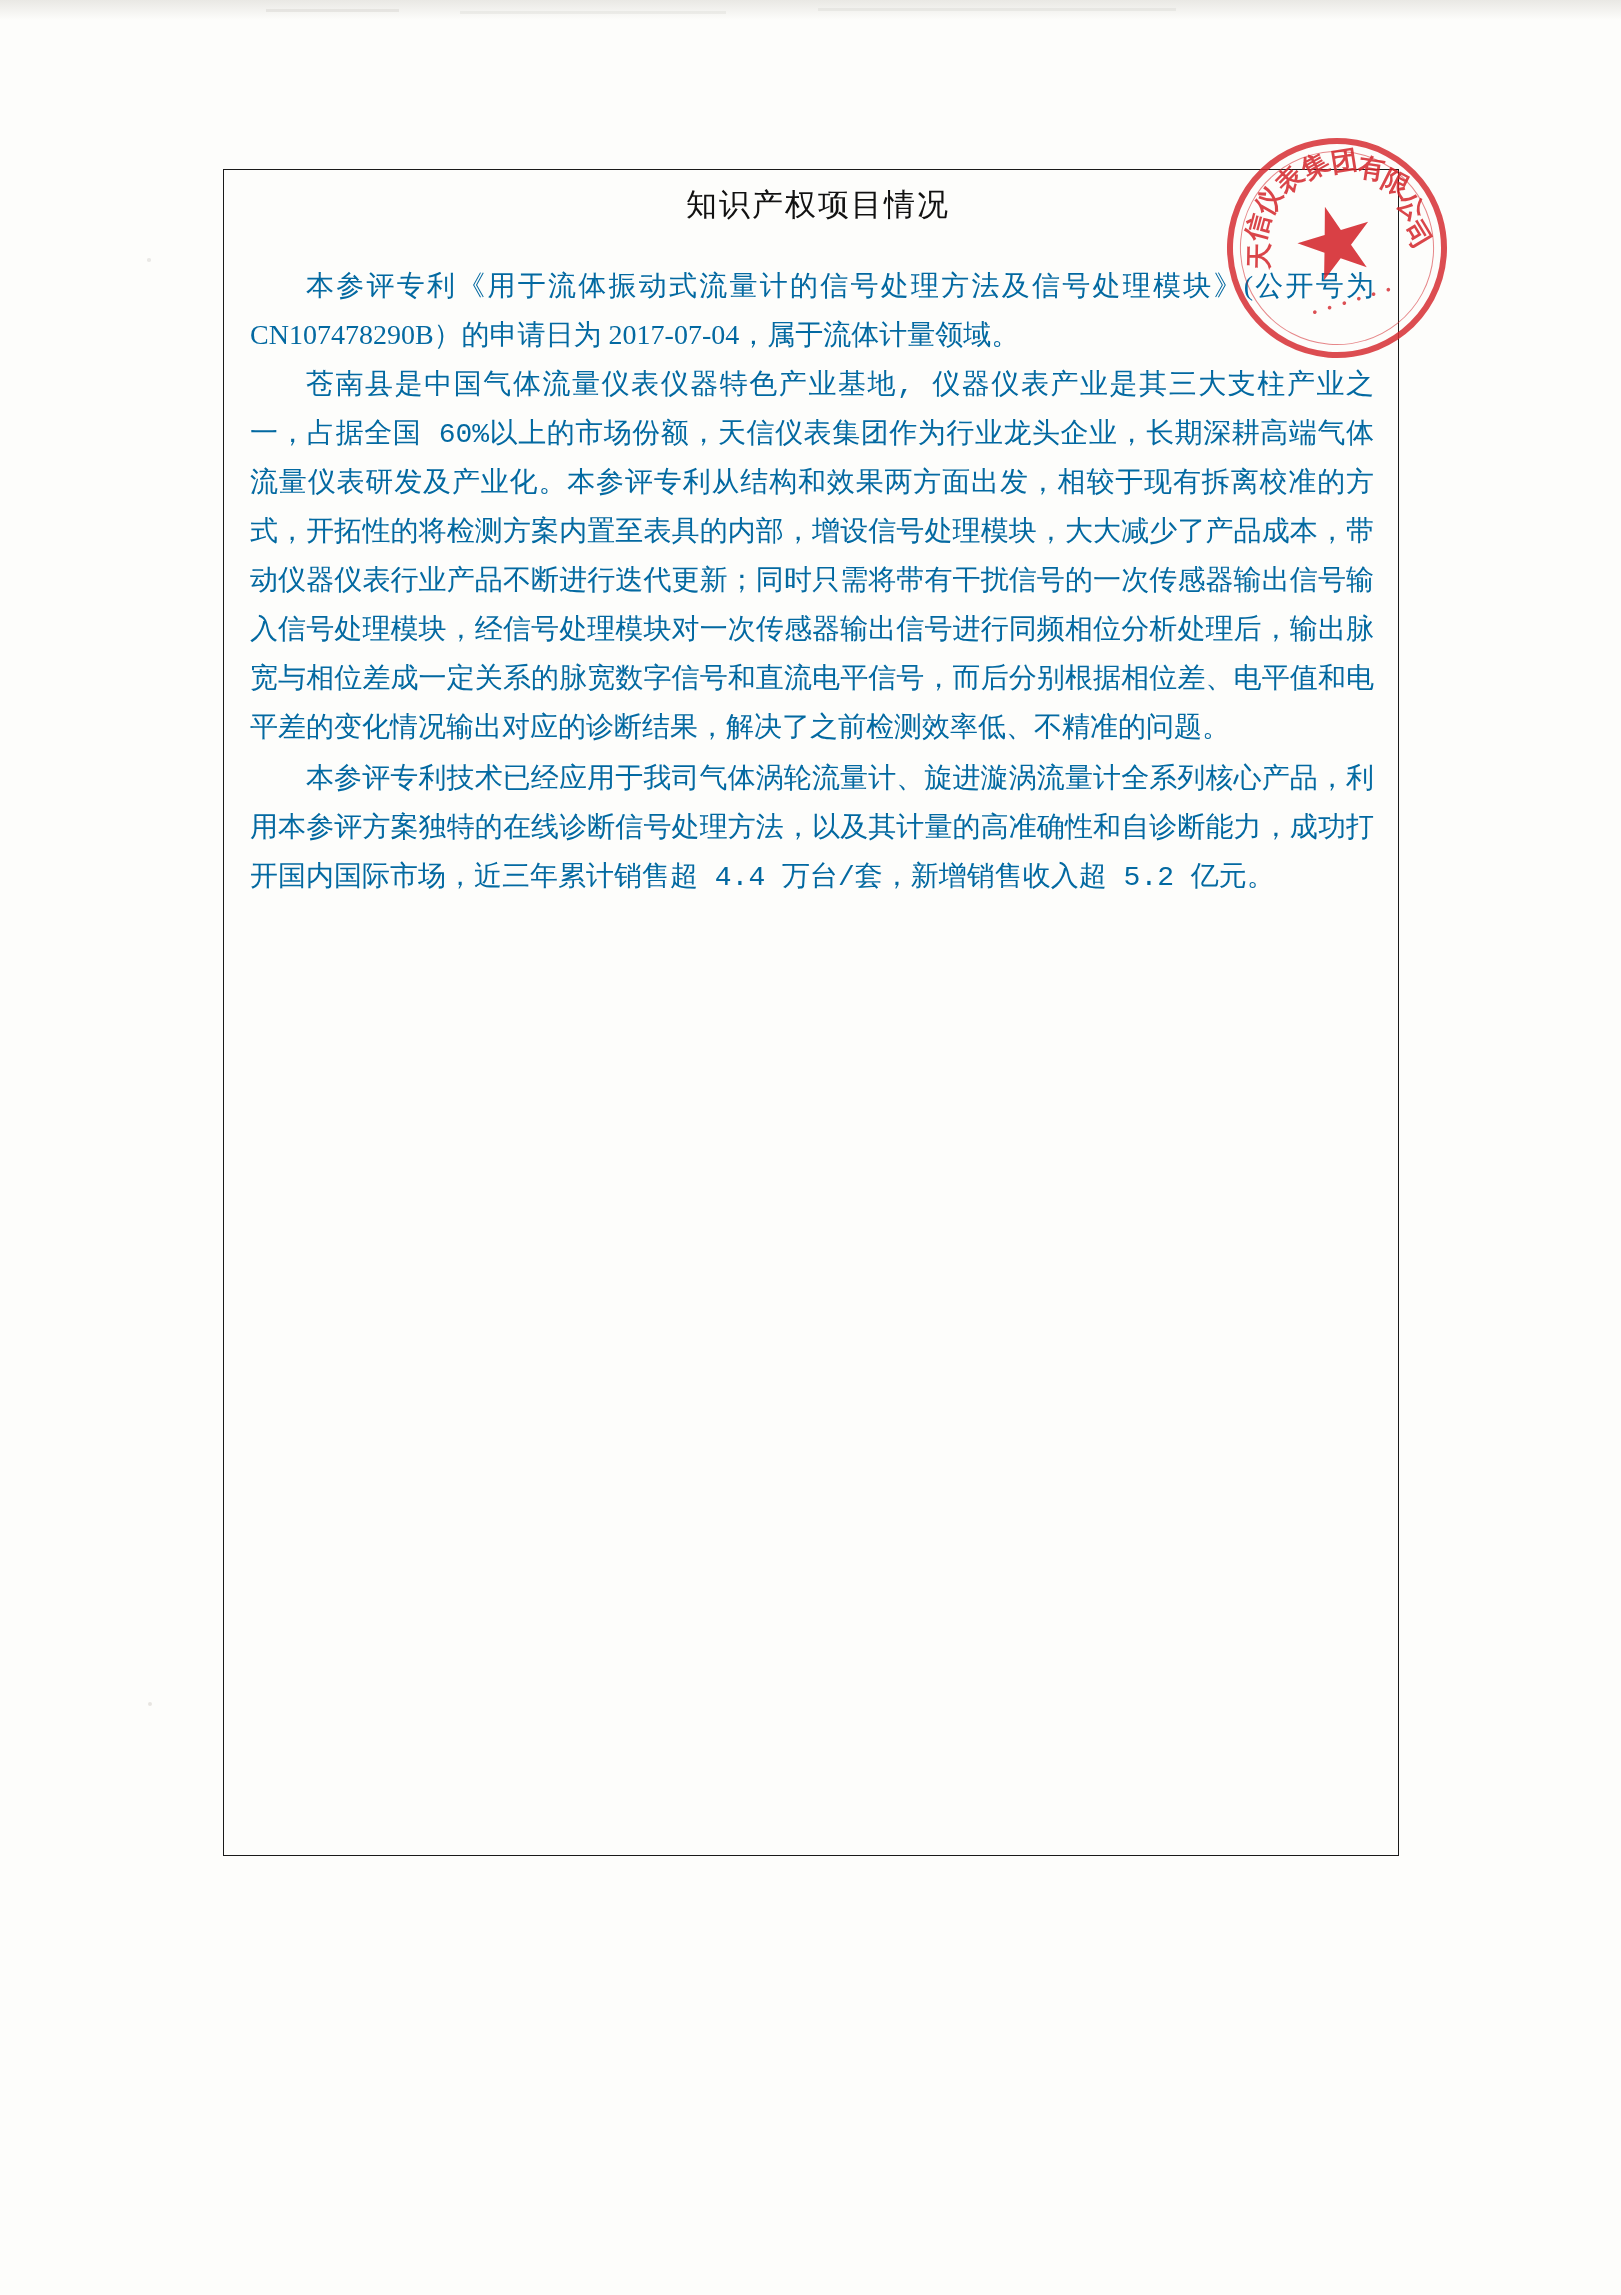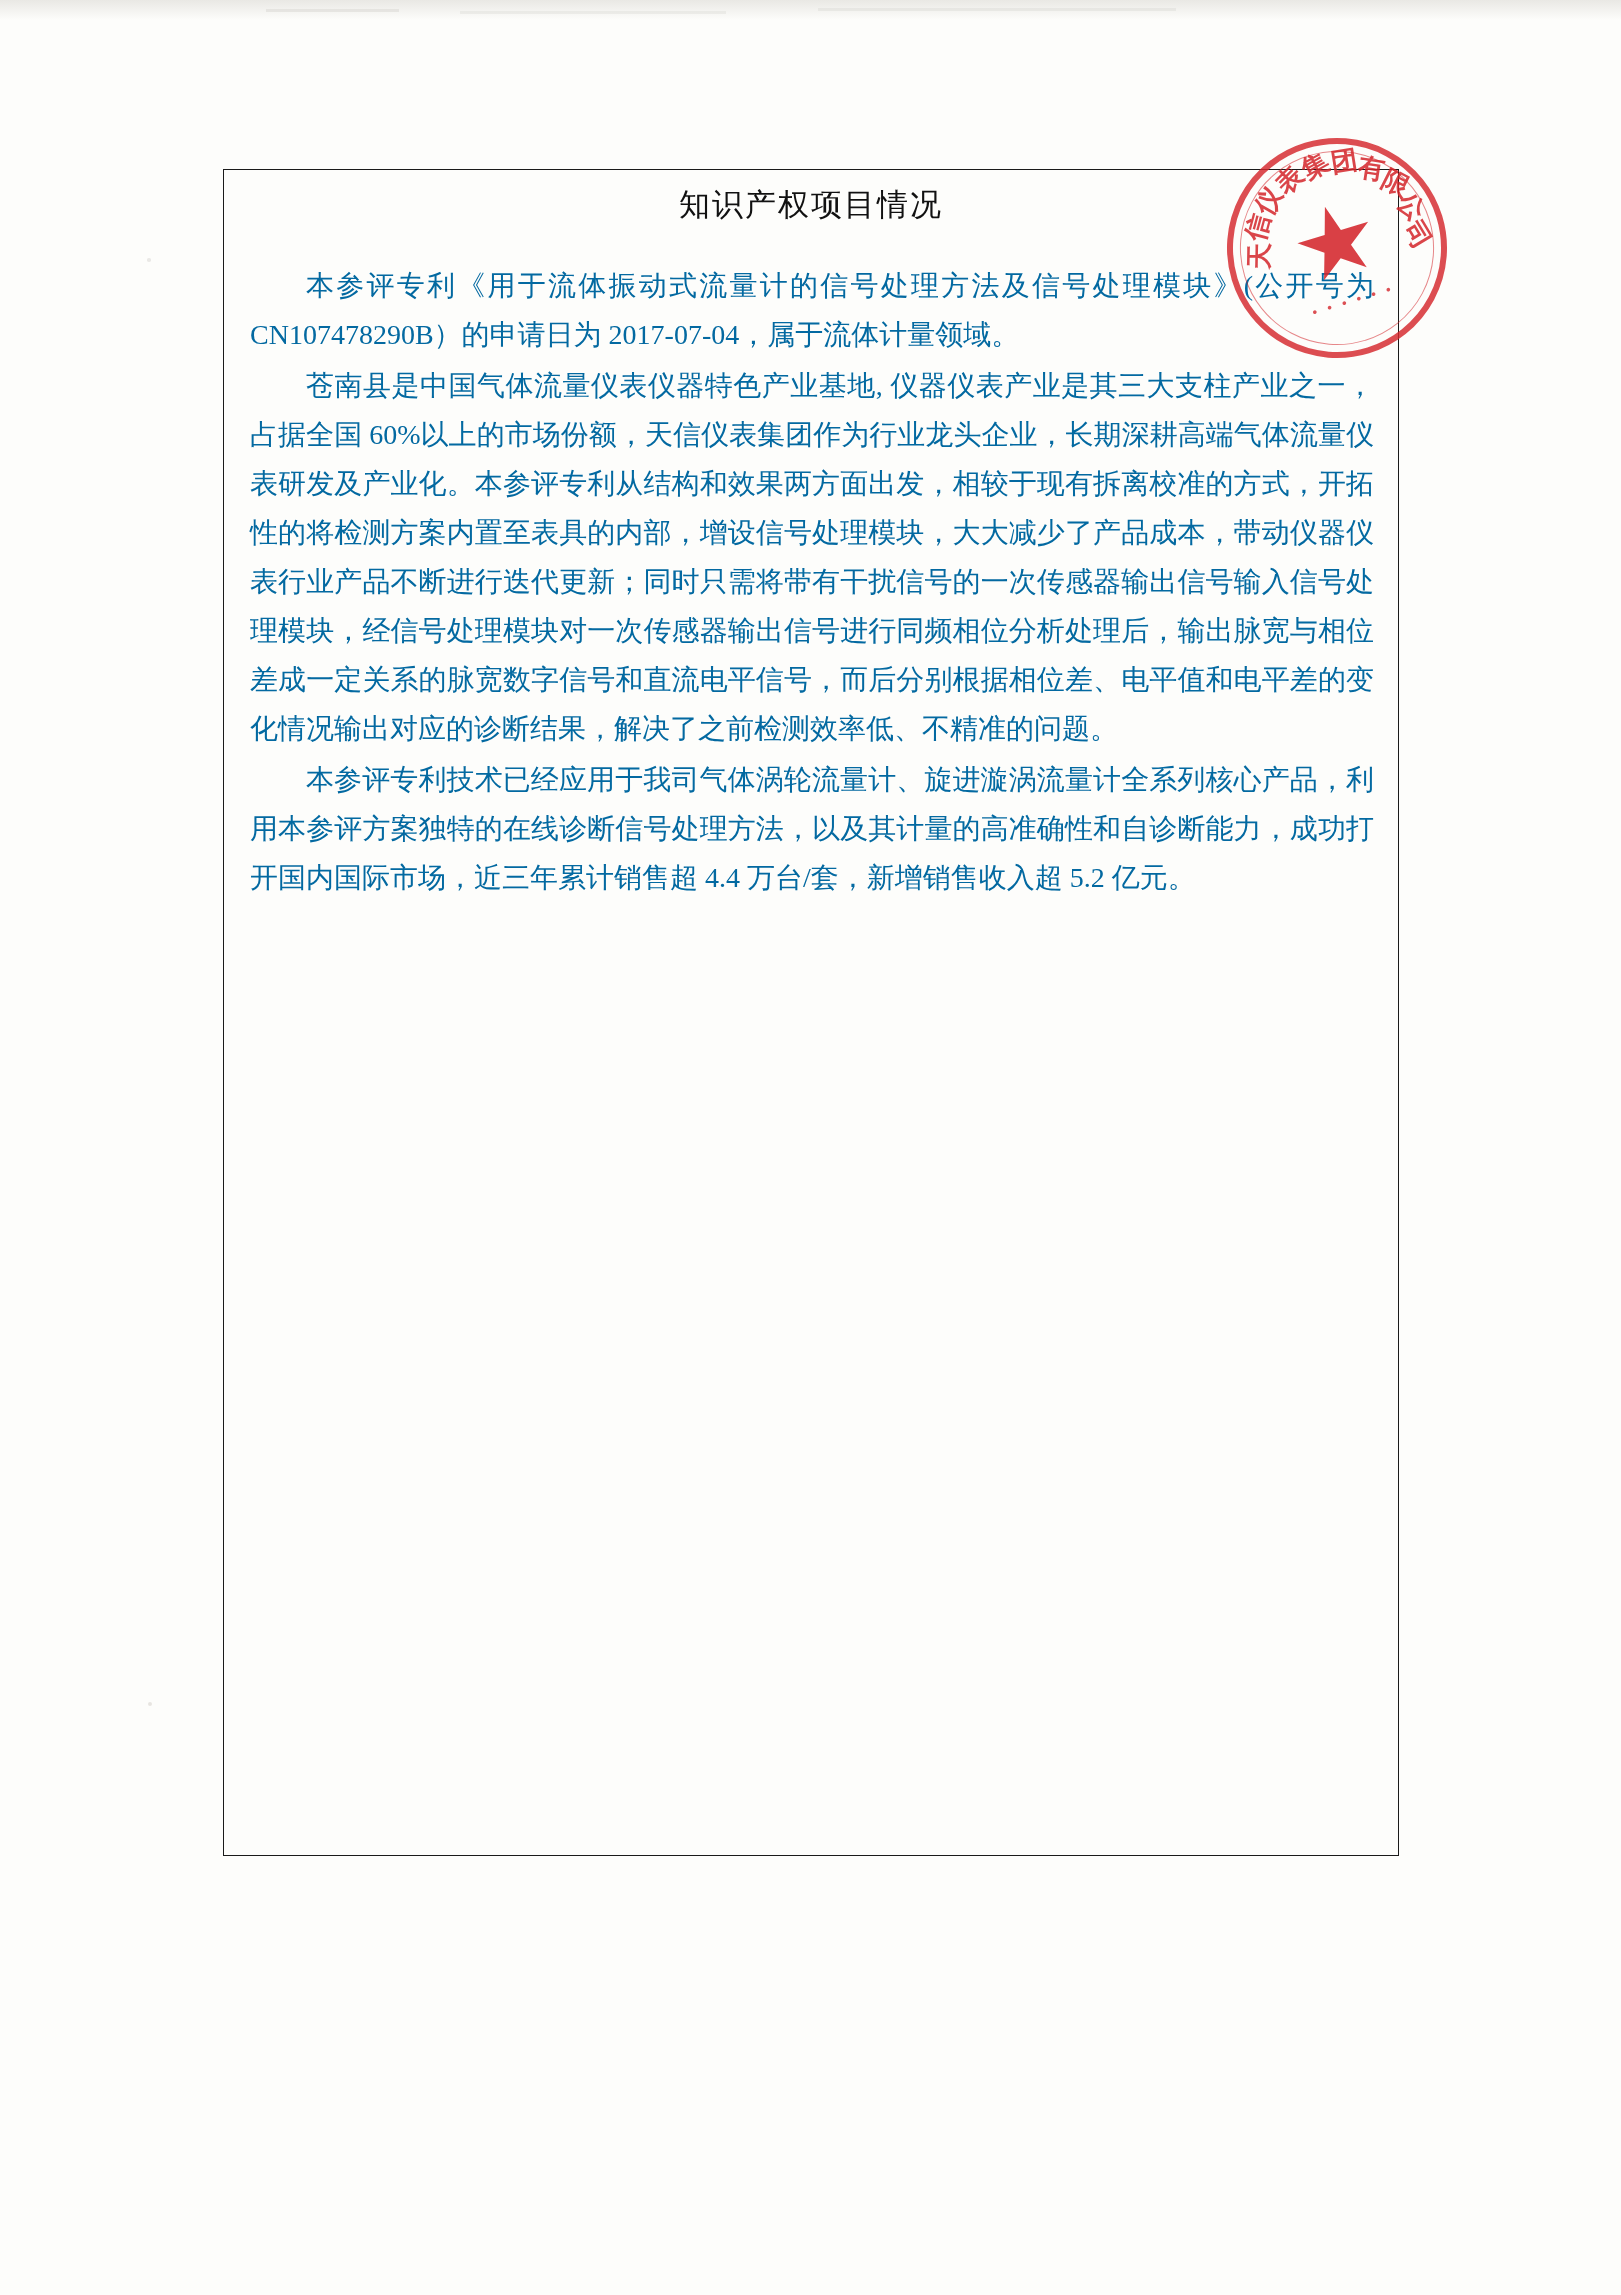--- a/index.html
+++ b/index.html
@@ -35,21 +35,21 @@
     left: 223px;
     top: 169px;
     width: 1176px;
     height: 1687px;
     border: 1.5px solid #1a1a1a;
     box-sizing: border-box;
     background: transparent;
   }
   .doc-title {
     position: absolute;
-    left: 223px;
+    left: 230px;
     top: 184px;
     width: 1176px;
     text-align: center;
     font-size: 31px;
     letter-spacing: 2px;
     color: #111;
     font-family: "Liberation Serif", serif;
   }
   .doc-body {
     position: absolute;
@@ -60,21 +60,21 @@
     line-height: 49px;
     color: #0369a1;
     text-align: justify;
     text-justify: inter-ideograph;
   }
   .doc-body p {
     margin: 0 0 2px 0;
     text-indent: 56px;
   }
   .doc-body p.sans {
-    font-family: Liberation Serif, serif;
+    font-family: Liberation Mono, monospace;
   }
   
   .seal {
     position: absolute;
     left: 1227px;
     top: 138px;
     width: 220px;
     height: 220px;
     transform: rotate(-17deg);
     pointer-events: none;

